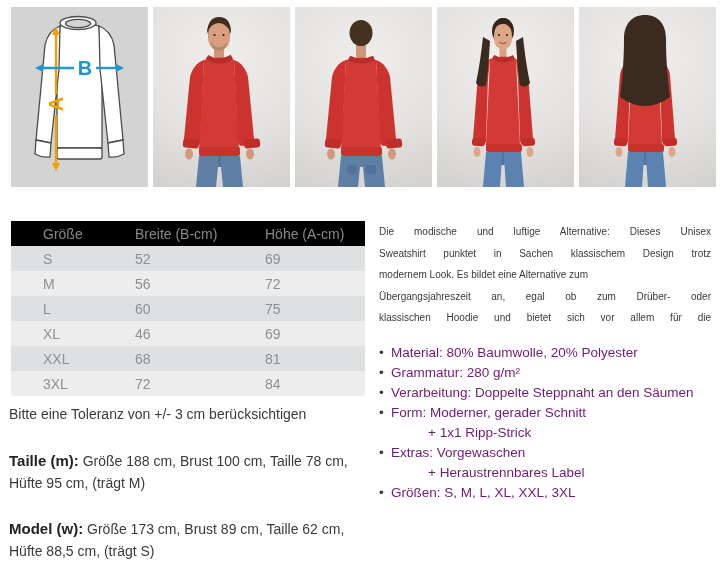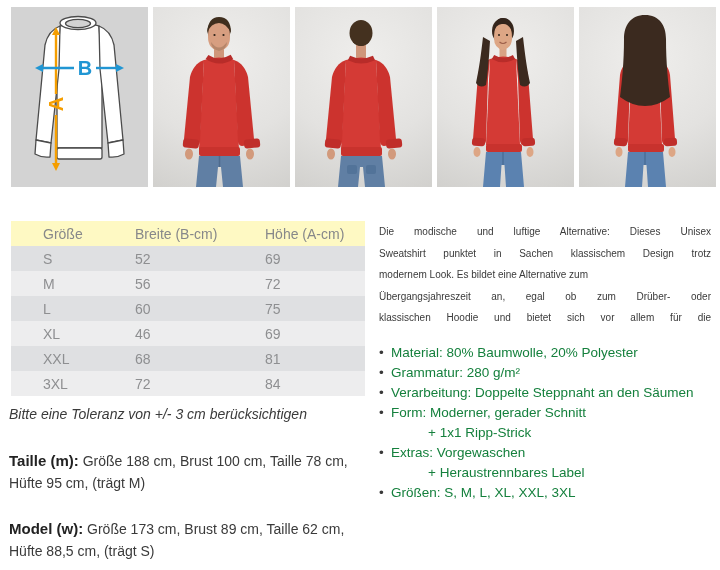--- a/index.html
+++ b/index.html
@@ -15,40 +15,40 @@
 
   
   .content{display:flex;margin:34px 0 0 9px;}
   .left-col{width:358px;flex:0 0 auto;}
   .right-col{width:332px;margin-left:12px;flex:0 0 auto;}
 
   
   table.size{border-collapse:collapse;table-layout:fixed;width:354px;margin-left:2px;font-size:14px;}
   table.size th,table.size td{font-weight:normal;text-align:left;height:25px;padding:0;vertical-align:middle;}
   table.size th:first-child,table.size td:first-child{padding-left:32px;}
-  table.size thead tr{background:#fef9c3;}
+  table.size thead tr{background:#000000;}
   table.size th{color:#87888a;}
   table.size td{color:#8e8f91;}
   table.size tbody tr:nth-child(odd){background:#dfe0e2;}
   table.size tbody tr:nth-child(even){background:#ededee;}
   .c1{width:124px;} .c2{width:130px;} .c3{width:100px;}
 
-  .tolerance{margin:10px 0 0 0;font-size:14px;color:#3a3a3a;font-style:italic;}
+  .tolerance{margin:10px 0 0 0;font-size:14px;color:#3a3a3a;}
   .model-line{margin:28px 0 0 0;font-size:14px;line-height:22px;color:#3a3a3a;width:352px;}
   .model-line b{font-size:15px;color:#222;}
   .model-line + .model-line{margin-top:24px;}
 
   
   .desc{font-size:10px;line-height:21.5px;color:#3a3a3a;}
   .dline{text-align:justify;}
   .dline.full{text-align-last:justify;}
 
   
   .features{margin-top:14px;}
-  .feat{position:relative;padding-left:12px;font-size:13.5px;line-height:20px;color:#15803d;}
+  .feat{position:relative;padding-left:12px;font-size:13.5px;line-height:20px;color:#701a75;}
   .feat.b::before{content:"\2022";position:absolute;left:0;top:0;color:#3a3a3a;}
   .feat.indent{padding-left:49px;}
 
   svg text{font-family:"Liberation Sans",sans-serif;}
 </style>
 </head>
 <body>
 
 <div class="page">
 

